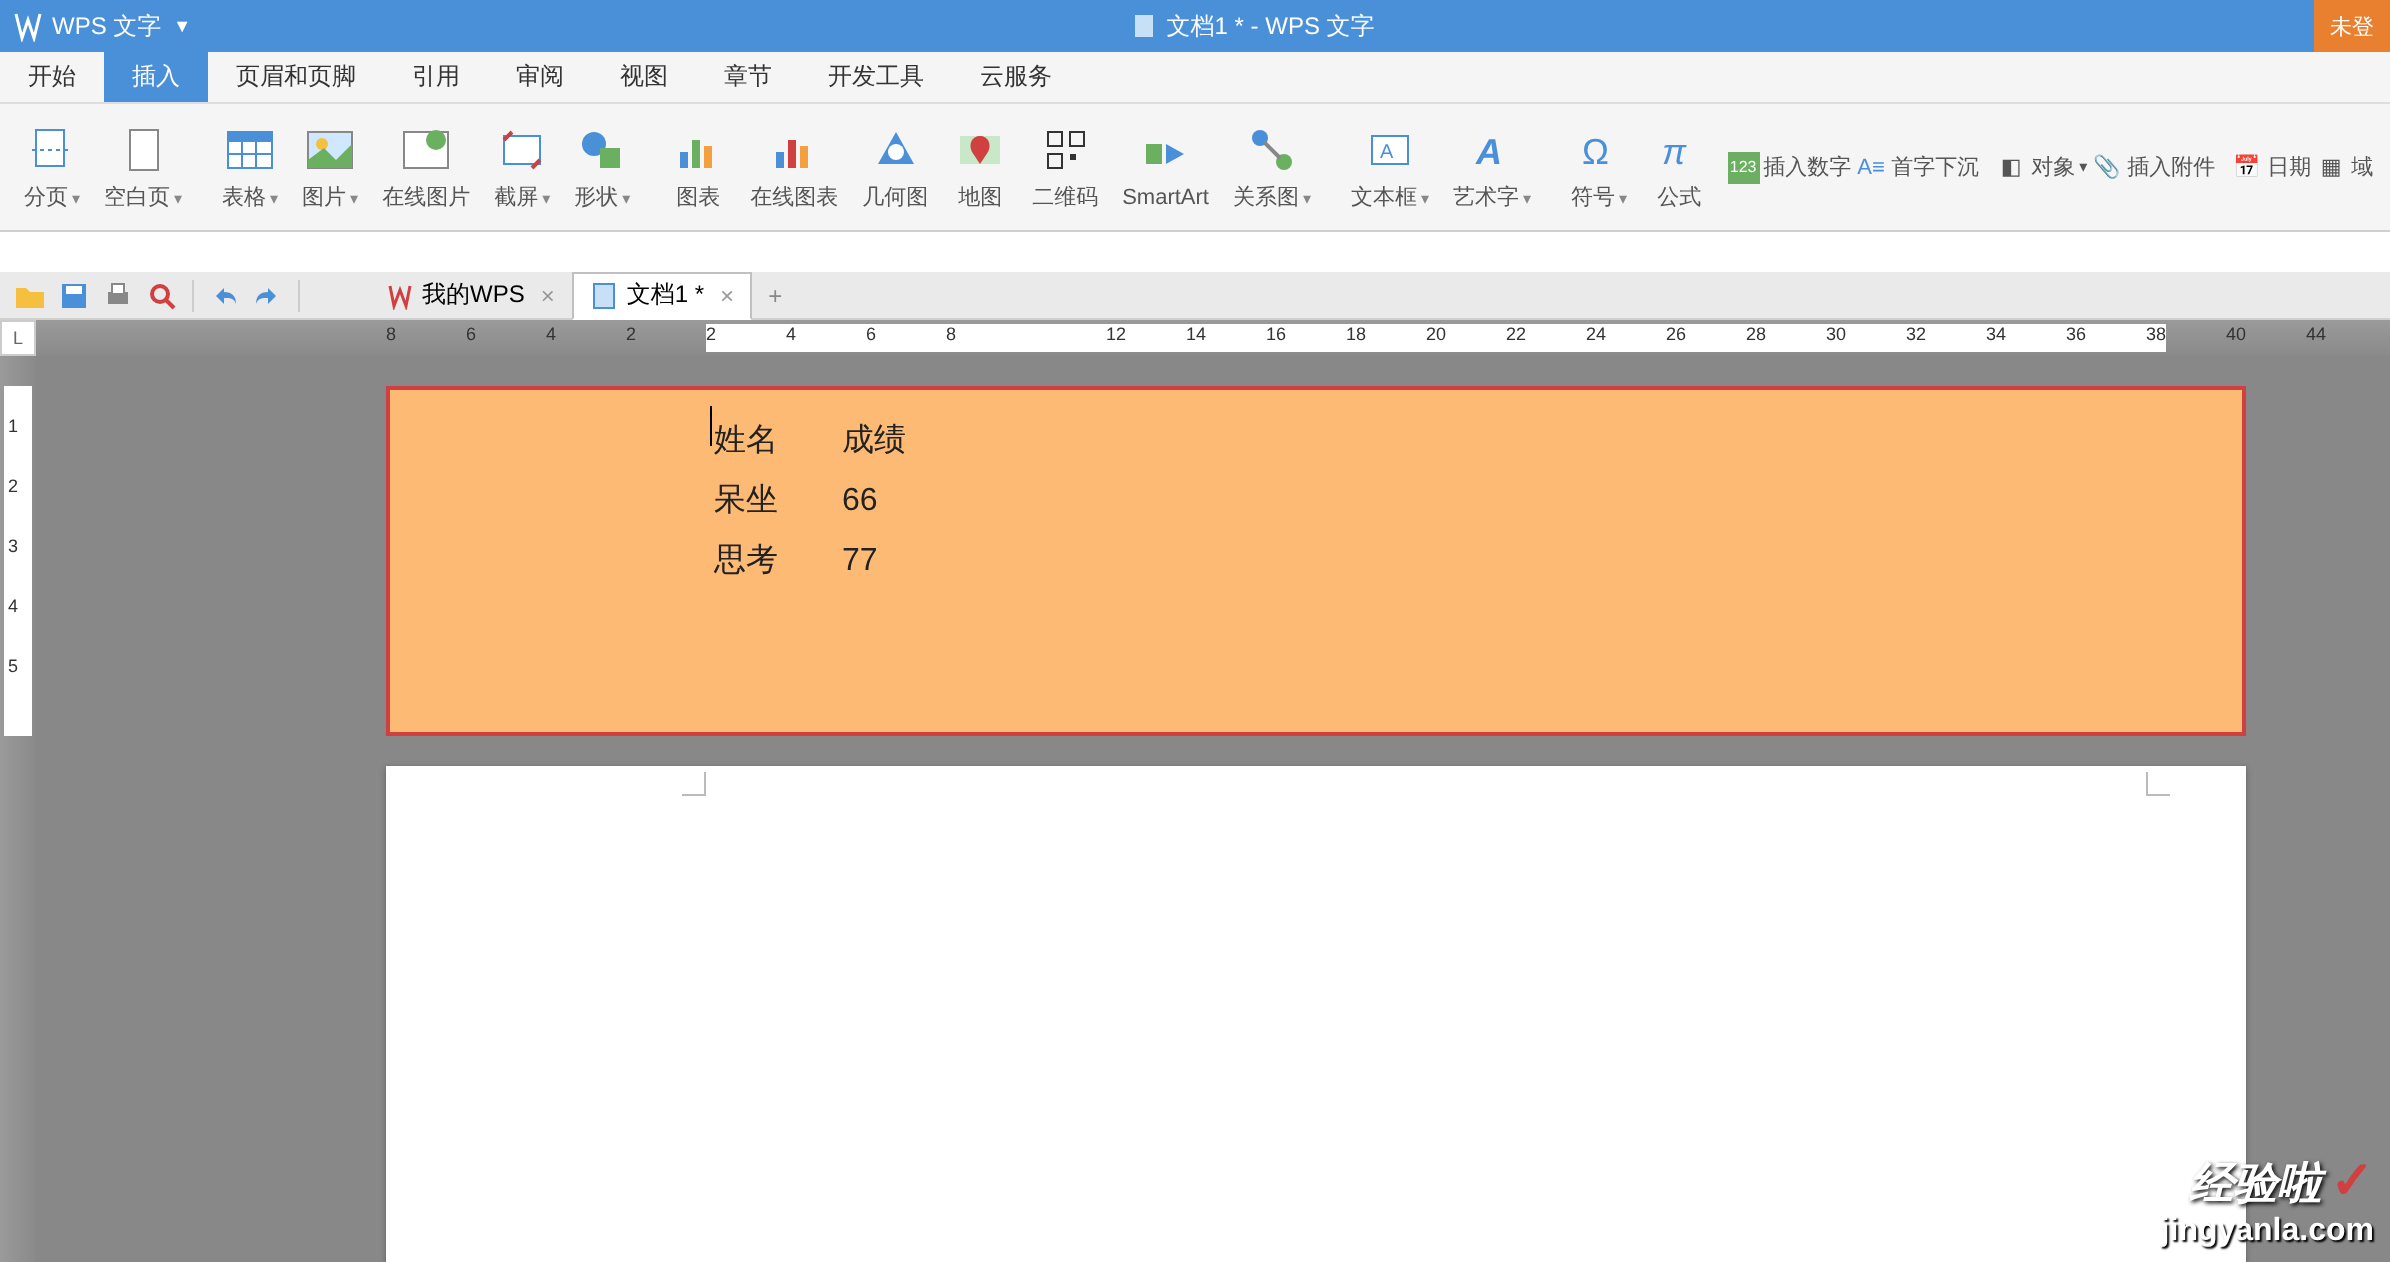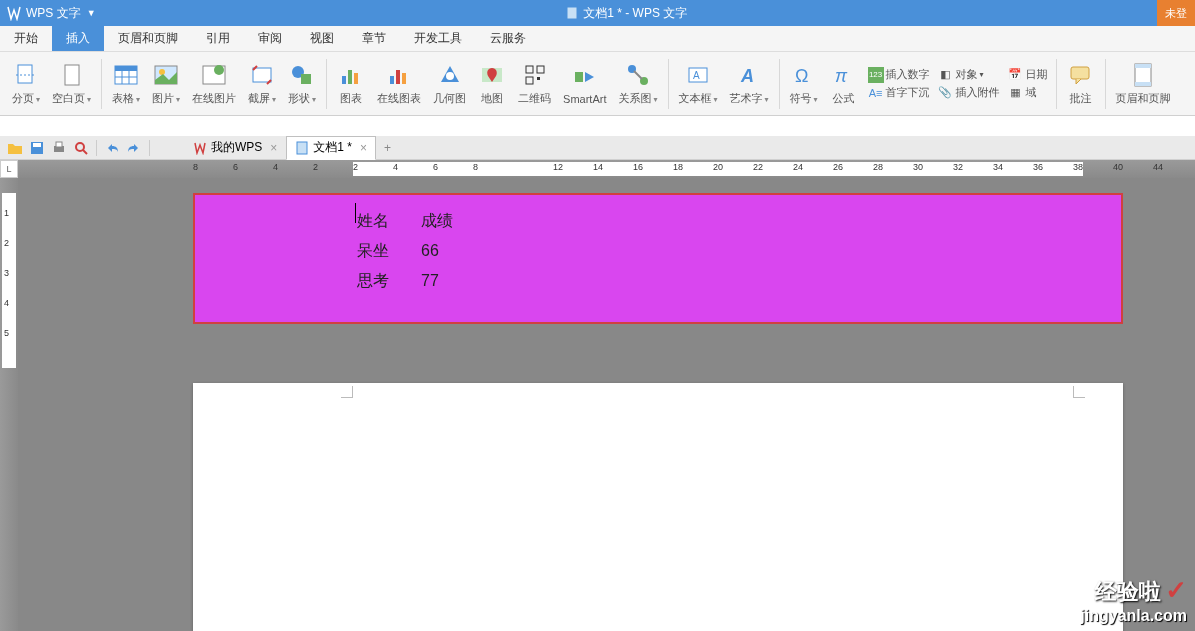--- a/index.html
+++ b/index.html
@@ -12,51 +12,51 @@
 .chev { margin-left: 6px; font-size: 9px; }
 .menu-bar { height: 26px; background: #f5f5f5; border-bottom: 1px solid #ddd; display: flex; align-items: stretch; font-size: 12px; }
 .menu-item { padding: 0 14px; display: flex; align-items: center; cursor: pointer; color: #333; }
 .menu-item.active { background: #4a90d9; color: #fff; }
 .ribbon { height: 64px; background: #f5f5f5; border-bottom: 1px solid #d0d0d0; display: flex; align-items: center; padding: 2px 6px; font-size: 11px; color: #555; }
 .ribbon-btn { display: flex; flex-direction: column; align-items: center; justify-content: center; padding: 2px 6px; cursor: pointer; height: 60px; }
 .ribbon-btn .ico { width: 28px; height: 28px; display: flex; align-items: center; justify-content: center; margin-bottom: 2px; }
 .ribbon-btn .lbl { font-size: 11px; white-space: nowrap; }
 .ribbon-btn .lbl .dd { font-size: 8px; margin-left: 2px; color: #888; }
 .ribbon-sep { width: 1px; height: 50px; background: #d8d8d8; margin: 0 4px; }
-.ribbon-small-group { display: flex; flex-direction: column; gap: 2px; padding: 2px 4px; }
+.ribbon-small-group { display: flex; flex-direction: row; gap: 2px; padding: 2px 4px; }
 .ribbon-small { display: flex; align-items: center; font-size: 11px; cursor: pointer; white-space: nowrap; gap: 2px; }
 .ribbon-small .sico { width: 16px; height: 16px; display: inline-flex; align-items: center; justify-content: center; }
 .qat { height: 24px; background: #eaeaea; border-bottom: 1px solid #d0d0d0; display: flex; align-items: center; padding: 0 4px; font-size: 12px; margin-top: 20px; }
 .qat-btn { width: 20px; height: 20px; display: flex; align-items: center; justify-content: center; cursor: pointer; margin: 0 1px; }
 .qat-sep { width: 1px; height: 16px; background: #ccc; margin: 0 4px; }
 .tab { display: flex; align-items: center; padding: 0 8px; height: 24px; border: 1px solid transparent; cursor: pointer; gap: 4px; font-size: 12px; }
 .tab.active { background: #fff; border: 1px solid #c0c0c0; border-bottom: 1px solid #fff; }
 .tab .close { color: #999; cursor: pointer; margin-left: 4px; }
 .tab-add { color: #888; padding: 0 8px; cursor: pointer; }
 .ruler-row { display: flex; height: 18px; background: #fff; }
 .ruler-corner { width: 18px; height: 18px; background: #fff; border: 1px solid #ccc; font-size: 9px; display: flex; align-items: center; justify-content: center; color: #666; }
 .ruler-h { flex: 1; height: 18px; background: linear-gradient(#9a9a9a,#8a8a8a); position: relative; overflow: hidden; }
 .ruler-h .white-zone { position: absolute; top: 2px; bottom: 2px; background: #fff; }
 .ruler-tick { position: absolute; top: 2px; font-size: 9px; color: #333; }
 .content-area { display: flex; height: calc(631px - 26px - 26px - 64px - 24px - 18px); background: #888; }
 .ruler-v { width: 18px; background: linear-gradient(90deg,#9a9a9a,#8a8a8a); position: relative; }
 .ruler-v .white-zone-v { position: absolute; left: 2px; right: 2px; background: #fff; }
 .ruler-v .vtick { position: absolute; left: 4px; font-size: 9px; color: #333; }
 .page-wrap { flex: 1; background: #888; position: relative; overflow: hidden; }
-.page { position: absolute; left: 175px; top: 15px; width: 930px; height: 131px; background: #d946ef; border: 2px solid #d04040; }
+.page { position: absolute; left: 175px; top: 15px; width: 930px; height: 175px; background: #fdba74; border: 2px solid #d04040; }
 .page2 { position: absolute; left: 175px; top: 205px; width: 930px; height: 300px; background: #fff; box-shadow: 0 1px 3px rgba(0,0,0,0.3); }
 .doc-content { position: absolute; left: 160px; top: 10px; font-size: 16px; color: #222; line-height: 28px; }
 .doc-content td { padding-right: 30px; }
 .cursor-line { position: absolute; left: 160px; top: 8px; width: 1px; height: 20px; background: #000; }
 .corner-mark { position: absolute; width: 20px; height: 20px; }
 .corner-mark::before, .corner-mark::after { content: ''; position: absolute; background: #bbb; }
 .corner-tl::before { width: 12px; height: 1px; bottom: 0; right: 0; }
 .corner-tl::after { width: 1px; height: 12px; bottom: 0; right: 0; }
 .watermark { position: absolute; right: 8px; bottom: 6px; text-align: right; color: #fff; font-weight: bold; }
-.watermark .big { font-size: 22px; text-shadow: 1px 1px 2px #000; }
+.watermark .big { font-size: 22px; font-style: italic; text-shadow: 1px 1px 2px #000; }
 .watermark .chk { color: #d04040; font-size: 26px; }
 .watermark .small { font-size: 16px; text-shadow: 1px 1px 1px #000; }
 </style>
 </head>
 <body>
 
 <div class="title-bar">
   <div class="title-left">
     <svg class="title-logo" viewBox="0 0 16 16">
         <path d="M2 2 L5 14 L8 5 L11 14 L14 2" stroke="#fff" stroke-width="1.5" fill="none"></path>

